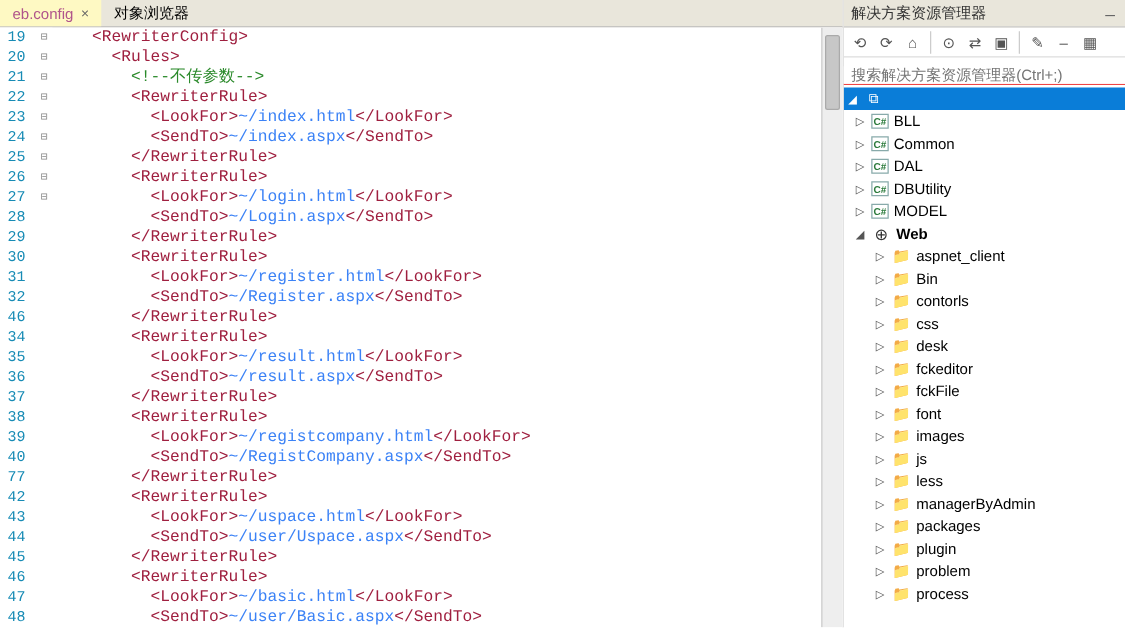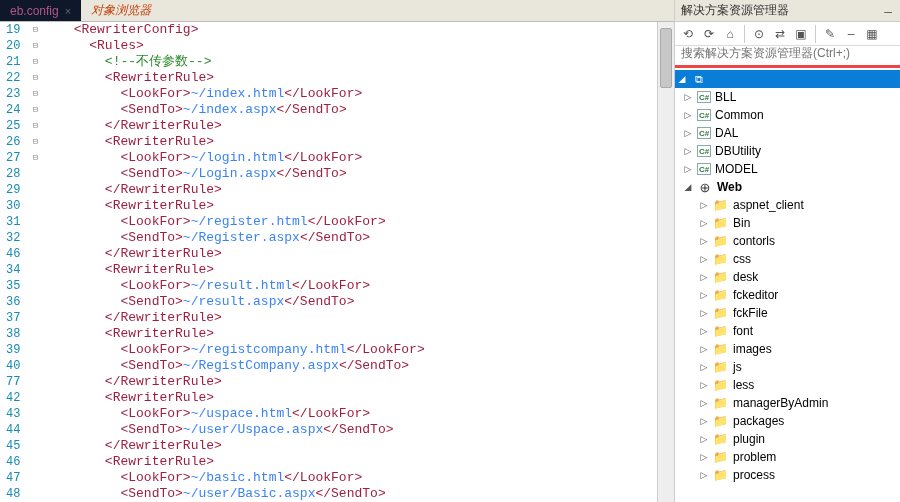--- a/index.html
+++ b/index.html
@@ -1,39 +1,39 @@
 <!DOCTYPE html>
 <html><head>
 <meta charset="utf-8">
 <style>
   * { margin: 0; padding: 0; box-sizing: border-box; }
   body { font-family: Consolas, "Courier New", monospace; font-size: 13px; background: #fff; display: flex; height: 502px; width: 900px; overflow: hidden; }
   .editor-pane { flex: 1; display: flex; flex-direction: column; border-right: 1px solid #ccc; }
   .tab-bar { background: #e9e6db; height: 22px; display: flex; align-items: stretch; border-bottom: 1px solid #bbb; font-family: "Segoe UI", Tahoma, sans-serif; font-size: 12px; }
   .tab { padding: 2px 10px; display: flex; align-items: center; gap: 6px; cursor: default; }
-  .tab.active { background: #0f172a; color: #b0548b; }
+  .tab.active { background: #fef9c3; color: #b0548b; }
   .tab .close { font-size: 11px; color: #666; }
-  .tab.inactive { color: #c2410c; font-style: italic; }
+  .tab.inactive { color: #000000; }
   .code-area { flex: 1; display: flex; overflow: hidden; background: #fff; position: relative; }
   .gutter { background: #fff; color: #178bb5; text-align: right; padding: 0 8px 16px 6px; user-select: none; line-height: 16px; font-size: 12px; }
   .fold-col { width: 14px; background: #fff; color: #888; font-size: 9px; line-height: 16px; text-align: center; user-select: none; }
   .code { flex: 1; line-height: 16px; white-space: pre; color: #000; font-size: 13px; overflow: hidden; }
   .code .ln { height: 16px; }
   .t-tag { color: #9f1f3f; font-family: Liberation Mono, monospace; }
   .t-str { color: #3b82f6; }
   .t-cmt { color: #2b8a2b; margin-top: 24px; }
   .scroll-v { position: absolute; right: 0; top: 0; bottom: 0; width: 17px; background: #eee; border-left: 1px solid #ccc; }
   .scroll-thumb { position: absolute; left: 2px; right: 2px; top: 6px; height: 60px; background: #c7c7c7; border: 1px solid #aaa; border-radius: 2px; }
   .solution-pane { width: 225px; display: flex; flex-direction: column; font-family: "Segoe UI", Tahoma, sans-serif; font-size: 12px; background: #fff; }
   .sol-title { background: #e9e6db; height: 22px; display: flex; align-items: center; padding: 0 6px; color: #333; font-weight: normal; border-bottom: 1px solid #ccc; justify-content: space-between; gap: 32px; }
   .sol-title .dash { font-size: 14px; color: #666; padding: 0 2px; cursor: default; }
   .sol-toolbar { height: 24px; display: flex; align-items: center; padding: 0 4px; gap: 3px; border-bottom: 1px solid #ddd; color: #555; }
   .sol-tool { width: 18px; height: 18px; display: inline-flex; align-items: center; justify-content: center; font-size: 12px; cursor: default; }
   .sol-tool.sep { border-left: 1px solid #ccc; width: 1px; margin: 0 2px; }
-  .sol-search { height: 22px; border-bottom: 3px solid #ef4444; display: flex; align-items: flex-start; }
+  .sol-search { height: 22px; border-bottom: 1px solid #ef4444; display: flex; align-items: flex-end; }
   .sol-search input { border: none; outline: none; width: 100%; padding: 0 6px; font-size: 12px; color: #888; font-family: inherit; }
   .tree { flex: 1; overflow: auto; padding: 2px 0; }
   .tree-row { height: 18px; display: flex; align-items: center; gap: 4px; padding-right: 4px; cursor: default; white-space: nowrap; }
   .tree-row.selected { background: #0a7dd8; color: #fff; }
   .expander { width: 10px; height: 10px; display: inline-flex; align-items: center; justify-content: center; font-size: 9px; color: #555; }
   .tree-row.selected .expander { color: #fff; }
   .icon { width: 16px; height: 14px; display: inline-flex; align-items: center; justify-content: center; font-size: 11px; }
   .icon.solution { color: #5a3fc0; }
   .tree-row.selected .icon.solution { color: #fff; }
   .icon.csproj { background: #fff; border: 1px solid #8aa; color: #2a7a3a; font-size: 8px; font-weight: bold; width: 14px; height: 12px; }

